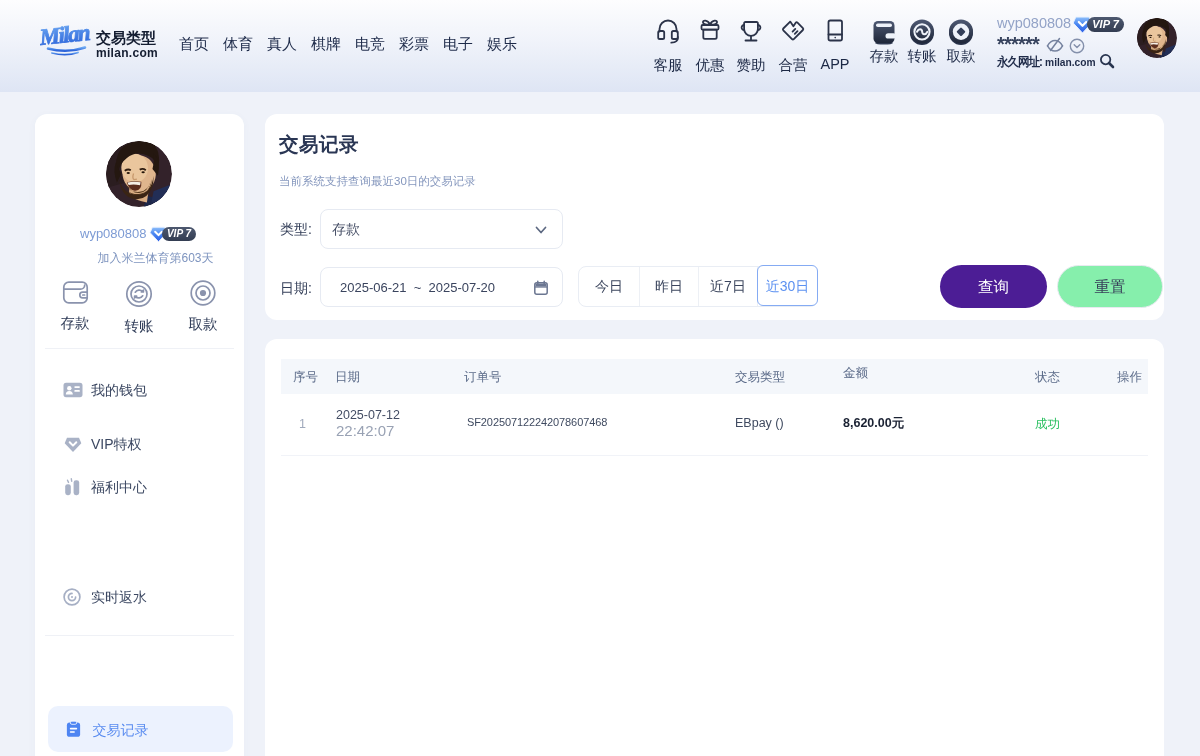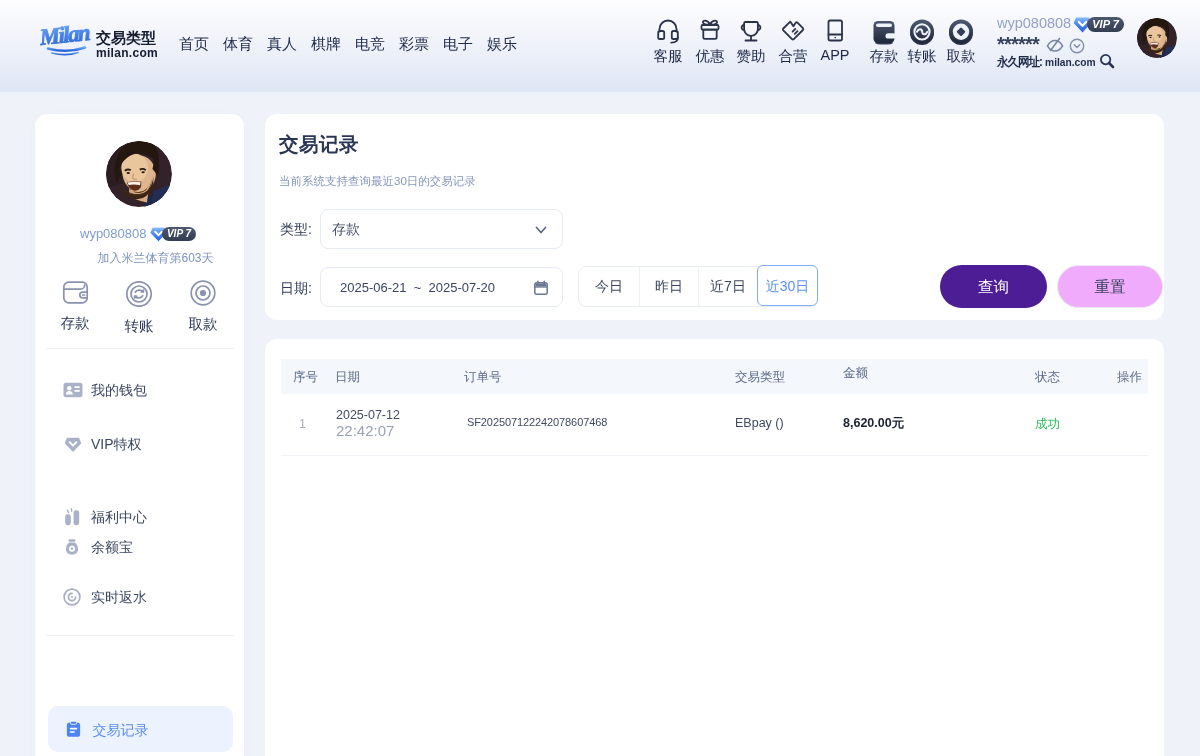--- a/index.html
+++ b/index.html
@@ -9,21 +9,21 @@
   
   .header { position:absolute; left:0; top:0; width:1200px; height:92px;
     background:linear-gradient(180deg,#fdfdfe 0%,#f0f3fa 45%,#dee5f4 100%); }
   .logo-script { position:absolute; left:40px; top:22px; width:56px; height:34px; }
   .logo-cn { position:absolute; left:96px; top:29px; font-size:15px; font-weight:900; color:#141d31; letter-spacing:0; }
   .logo-com { position:absolute; left:96px; top:45.5px; font-size:12px; font-weight:900; color:#141d31; letter-spacing:.3px; }
   .nav-item { position:absolute; top:35px; font-size:15px; color:#1d2a49; }
 
   .hitem { position:absolute; top:17px; width:56px; text-align:center; }
   .hitem svg { display:block; margin:0 auto; }
-  .hitem .hlabel { display:block; margin-top:3px; font-size:14.5px; color:#1c2845; }
+  .hitem .hlabel { display:block; margin-top:12px; font-size:14.5px; color:#1c2845; }
 
   .u-name { position:absolute; left:997px; top:15px; font-size:14.5px; color:#93a3c7; }
   .u-stars { position:absolute; left:997px; top:33px; font-size:20px; font-weight:bold; color:#36425d; letter-spacing:-0.8px; }
   .u-url { position:absolute; left:997px; top:54px; font-size:12.5px; font-weight:bold; color:#1f2b49; transform:scaleX(0.93); transform-origin:0 0; }
   .avatar-s { position:absolute; left:1137px; top:18px; width:40px; height:40px; border-radius:50%; overflow:hidden; }
   .vip-pill { position:absolute; background:linear-gradient(180deg,#4d586f,#333d52); color:#fff; font-style:italic; font-weight:bold; border-radius:999px; text-align:center; }
 
   
   .sidecard { position:absolute; left:35px; top:114px; width:209px; height:700px; background:#fff; border-radius:12px; box-shadow:0 2px 8px rgba(70,90,140,.04); }
   .avatar-b { position:absolute; left:71px; top:27px; width:66px; height:66px; border-radius:50%; overflow:hidden; }
@@ -47,21 +47,21 @@
   .f-label { position:absolute; left:15px; font-size:14px; color:#333e58; }
   .fbox { position:absolute; left:55px; width:243px; height:40px; background:#fff; border:1px solid #e6eaf2; border-radius:8px; }
   .quick { position:absolute; left:313px; top:152px; width:240px; height:41px; border:1px solid #e9edf4; border-radius:8px; background:#fff; }
   .qseg { position:absolute; top:0; width:60px; height:39px; line-height:39px; text-align:center; font-size:14px; color:#3c465e; }
   .qdiv { position:absolute; top:0; width:1px; height:39px; background:#edf0f5; }
   .qsel { position:absolute; left:178px; top:-1px; width:61px; height:41px; line-height:41px; text-align:center;
     border:1px solid #85abf3; border-radius:6px; background:#fff; font-size:14px; color:#5c91f1; }
   .btn-q { position:absolute; left:675px; top:151px; width:107px; height:43px; border-radius:21.5px;
     background:#4c1d95; color:#fff; font-size:15.5px; text-align:center; line-height:43px; }
   .btn-r { position:absolute; left:792px; top:151px; width:106px; height:43px; border-radius:21.5px;
-    background:#f0abfc; border:1px solid #e8eaf0; color:#38415a; font-size:15.5px; text-align:center; line-height:41px; }
+    background:#86efac; border:1px solid #e8eaf0; color:#38415a; font-size:15.5px; text-align:center; line-height:41px; }
 
   .tcard { position:absolute; left:265px; top:339px; width:899px; height:500px; background:#fff; border-radius:12px; }
   .thead { position:absolute; left:16px; top:20px; width:867px; height:35px; background:#f4f7fb; }
   .th { position:absolute; top:11px; font-size:12.5px; color:#5c6c8a; }
   .td { position:absolute; font-size:12.5px; color:#3f4a60; }
   .rowline { position:absolute; left:16px; top:116px; width:867px; height:1px; background:#f1f3f8; }
 </style>
 </head>
 <body>
 
@@ -281,36 +281,27 @@
   </svg>
       <span class="mtext">我的钱包</span>
     </div>
   <div class="mi" style="top:306px">
       <svg width="20" height="17" viewBox="0 0 21 19" style="top:16px">
     <path d="M10.5 18 L1.2 8 L3.8 2 h13.4 L19.8 8 Z" fill="#a9b2c6"></path>
     <path d="M6.8 7 l3.7 3.8 L14.2 7" fill="none" stroke="#fff" stroke-width="2.2" stroke-linecap="round" stroke-linejoin="round"></path>
   </svg>
       <span class="mtext">VIP特权</span>
     </div>
-  <div class="mi" style="top:379px">
+  <div class="mi" style="top:349px">
       <svg width="19" height="18" viewBox="0 0 19 18">
     <rect x="2.2" y="6.2" width="5.6" height="11" rx="2.4" fill="#a9b2c6"></rect>
     <rect x="10.6" y="2.2" width="5.6" height="15" rx="2.4" fill="#a9b2c6"></rect>
     <path d="M4.5 2.2 l1 2.2 M8.3 0.8 l0.4 2.4" stroke="#a9b2c6" stroke-width="1.4" stroke-linecap="round"></path>
   </svg>
       <span class="mtext">福利中心</span>
-    </div>
-  <div class="mi" style="top:409px">
-      <svg width="18" height="18" viewBox="0 0 18 18">
-    <path d="M6.2 3.8 Q4.4 1.2 6.8 1.2 h4.4 Q13.6 1.2 11.8 3.8 Z" fill="#a9b2c6"></path>
-    <path d="M6 4.6 C1.8 8 1.2 16.8 9 16.8 C16.8 16.8 16.2 8 12 4.6 Z" fill="#a9b2c6"></path>
-    <circle cx="9" cy="10.8" r="3" fill="#fff"></circle>
-    <circle cx="9" cy="10.8" r="1.2" fill="#a9b2c6"></circle>
-  </svg>
-      <span class="mtext">余额宝</span>
     </div>
   <div class="mi" style="top:459px">
       <svg width="18" height="18" viewBox="0 0 18 18" fill="none" stroke="#a6afc4">
     <circle cx="9" cy="9" r="7.9" stroke-width="1.7"></circle>
     <path d="M12.6 9 a3.6 3.6 0 1 1 -3.6 -3.6" stroke-width="1.7" stroke-linecap="round"></path>
     <circle cx="9" cy="9" r="1" fill="#a6afc4" stroke="none"></circle>
   </svg>
       <span class="mtext">实时返水</span>
     </div>
   <div class="side-div" style="top:521px"></div>

